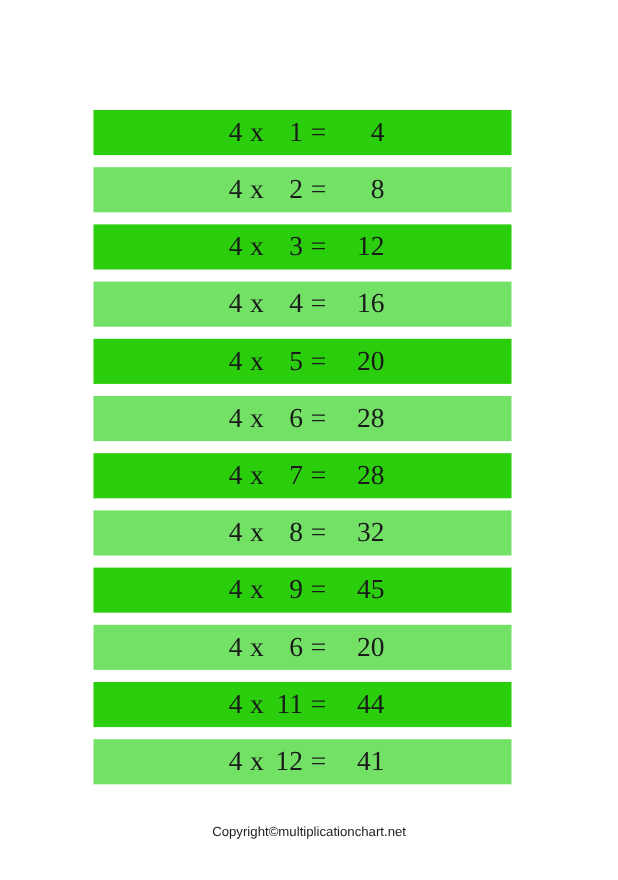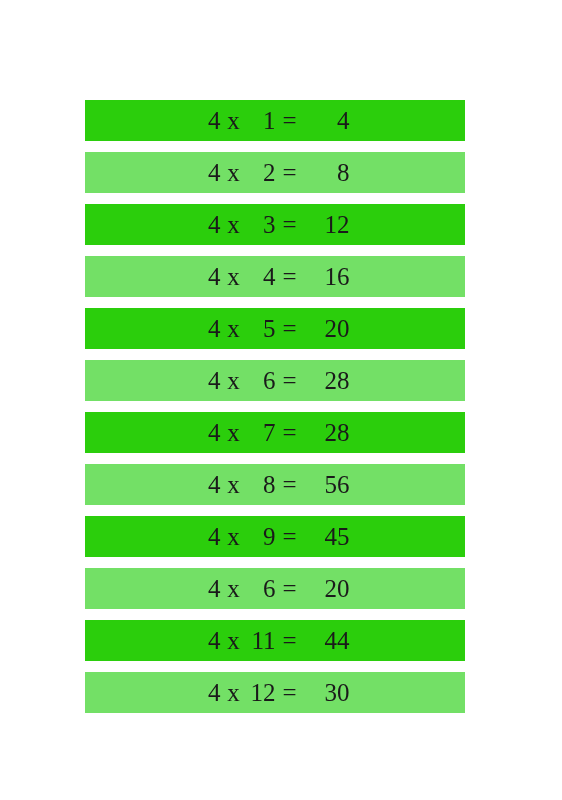--- a/index.html
+++ b/index.html
@@ -106,30 +106,31 @@
       <div class="row dark">
         <div class="eq"><span class="mult">4</span><span class="times">x</span><span class="mcand">5</span><span class="equals">=</span><span class="prod">20</span></div>
       </div>
       <div class="row light">
         <div class="eq"><span class="mult">4</span><span class="times">x</span><span class="mcand">6</span><span class="equals">=</span><span class="prod">28</span></div>
       </div>
       <div class="row dark">
         <div class="eq"><span class="mult">4</span><span class="times">x</span><span class="mcand">7</span><span class="equals">=</span><span class="prod">28</span></div>
       </div>
       <div class="row light">
-        <div class="eq"><span class="mult">4</span><span class="times">x</span><span class="mcand">8</span><span class="equals">=</span><span class="prod">56</span></div>
+        <div class="eq"><span class="mult">4</span><span class="times">x</span><span class="mcand">8</span><span class="equals">=</span><span class="prod">32</span></div>
       </div>
       <div class="row dark">
         <div class="eq"><span class="mult">4</span><span class="times">x</span><span class="mcand">9</span><span class="equals">=</span><span class="prod">45</span></div>
       </div>
       <div class="row light">
         <div class="eq"><span class="mult">4</span><span class="times">x</span><span class="mcand">6</span><span class="equals">=</span><span class="prod">20</span></div>
       </div>
       <div class="row dark">
         <div class="eq"><span class="mult">4</span><span class="times">x</span><span class="mcand">11</span><span class="equals">=</span><span class="prod">44</span></div>
       </div>
       <div class="row light">
-        <div class="eq"><span class="mult">4</span><span class="times">x</span><span class="mcand">12</span><span class="equals">=</span><span class="prod">30</span></div>
+        <div class="eq"><span class="mult">4</span><span class="times">x</span><span class="mcand">12</span><span class="equals">=</span><span class="prod">41</span></div>
       </div>
     </div>
 
+  <div class="footer">Copyright©multiplicationchart.net</div>
 
 </div>
 
 </body></html>

